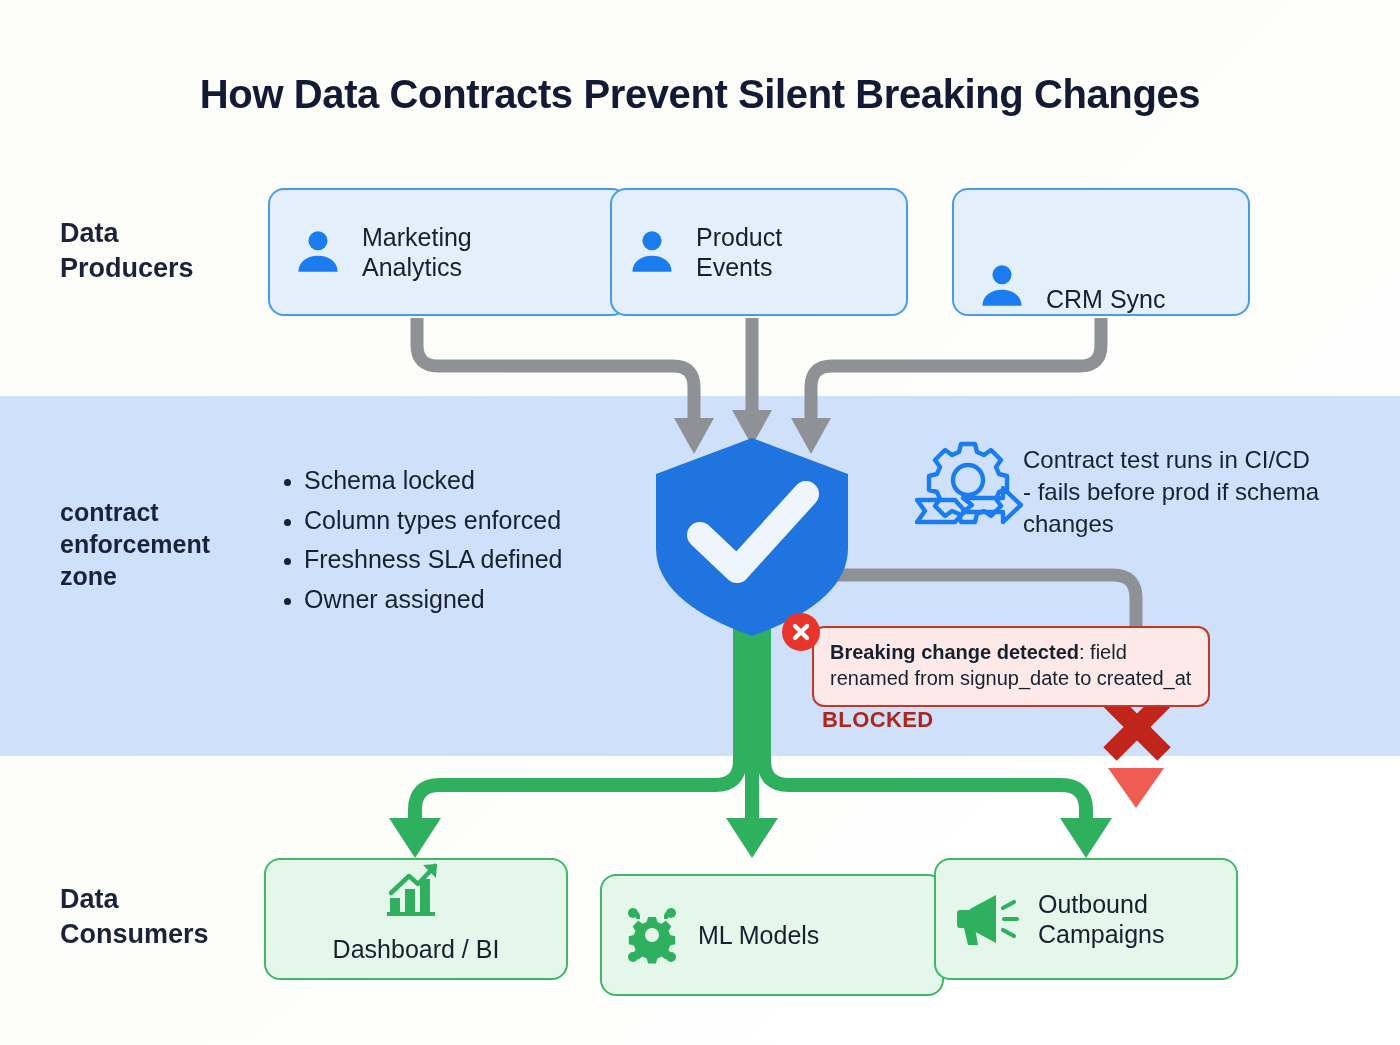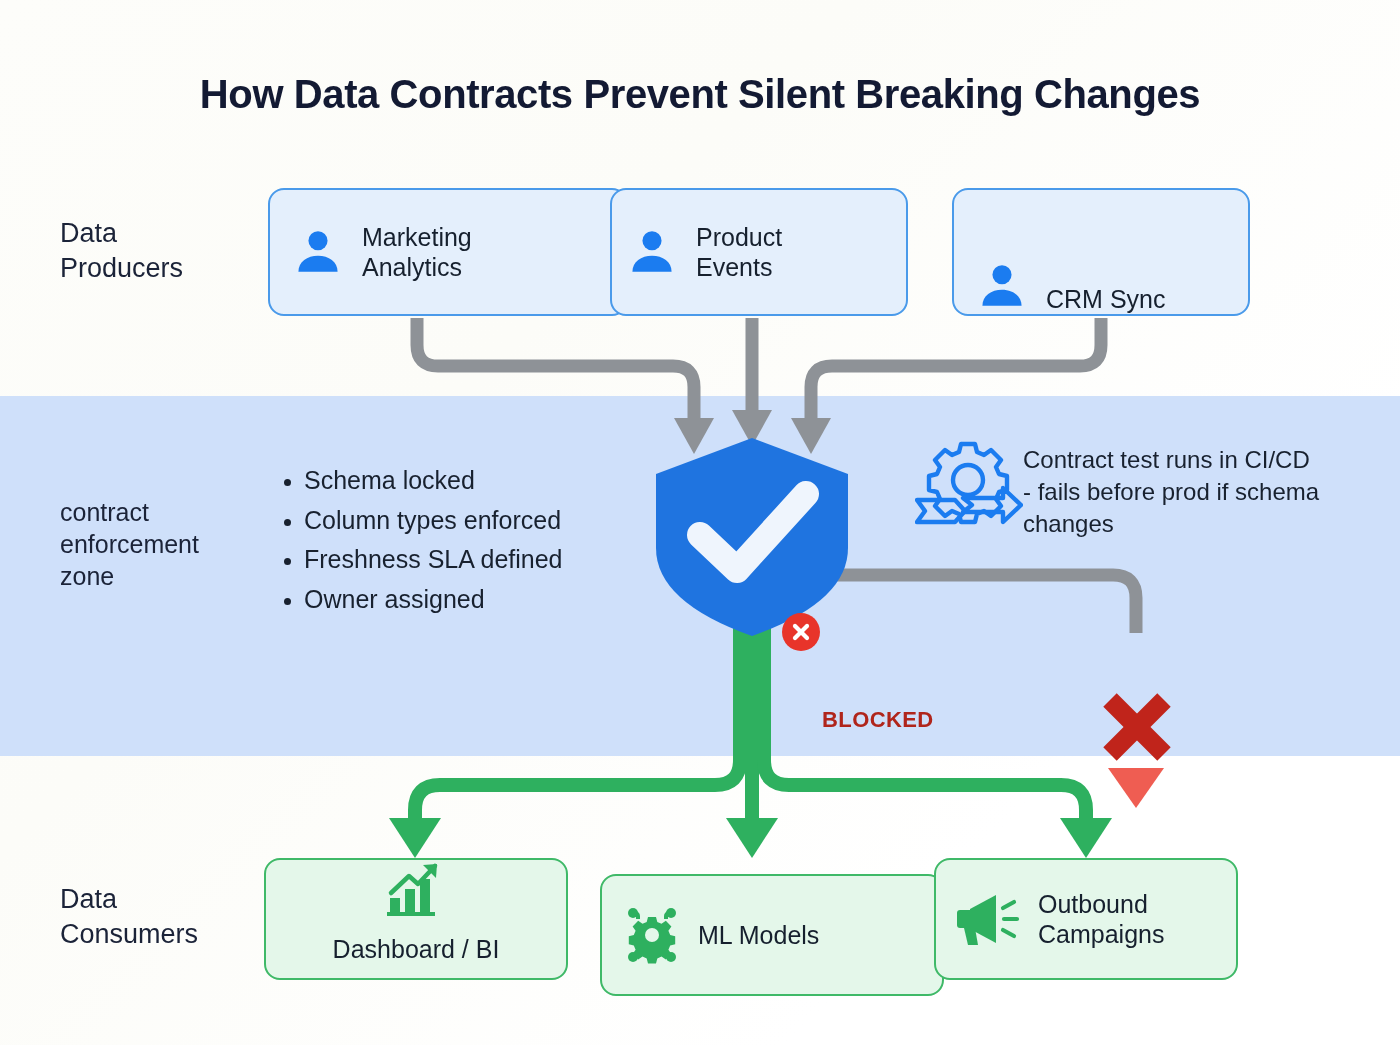--- a/index.html
+++ b/index.html
@@ -36,21 +36,21 @@
     font-size:40px;
     font-weight:bold;
     color:#131a33;
     letter-spacing:-0.4px;
     z-index:5;
   }
   
   .row-label{
     position:absolute;
     font-size:27px;
-    font-weight:normal;
+    font-weight:bold;
     color:#1b2338;
     line-height:1.28;
     z-index:5;
   }
   #lbl-producers{left:60px;top:216px;width:200px;}
   #lbl-zone{left:60px;top:496px;width:200px;font-size:25px;}
   #lbl-consumers{left:60px;top:882px;width:220px;}
 
   
   .node{
@@ -270,20 +270,23 @@
   </div>
 
   <div id="alert-x">
     <svg width="22" height="22" viewBox="0 0 22 22">
       <g stroke="#ffffff" stroke-width="4.2" stroke-linecap="round">
         <line x1="5" y1="5" x2="17" y2="17"></line>
         <line x1="17" y1="5" x2="5" y2="17"></line>
       </g>
     </svg>
   </div>
+  <div id="alert-box">
+    <b>Breaking change detected</b><span>: field renamed from signup_date to created_at</span>
+  </div>
   <div id="blocked">BLOCKED</div>
 
   <div class="node consumer" id="c1">
     <svg class="ico" width="62" height="58" viewBox="0 0 62 58">
       <rect x="5" y="38" width="10" height="14" fill="#2eb05f"></rect>
       <rect x="20" y="29" width="10" height="23" fill="#2eb05f"></rect>
       <rect x="35" y="19" width="10" height="33" fill="#2eb05f"></rect>
       <rect x="2" y="52" width="48" height="4" fill="#2eb05f"></rect>
       <path d="M6 33 L24 16 L33 24 L50 6" fill="none" stroke="#2eb05f" stroke-width="4.5" stroke-linecap="round" stroke-linejoin="round"></path>
       <path d="M38 5 L52 4 L51 18 Z" fill="#2eb05f"></path>

